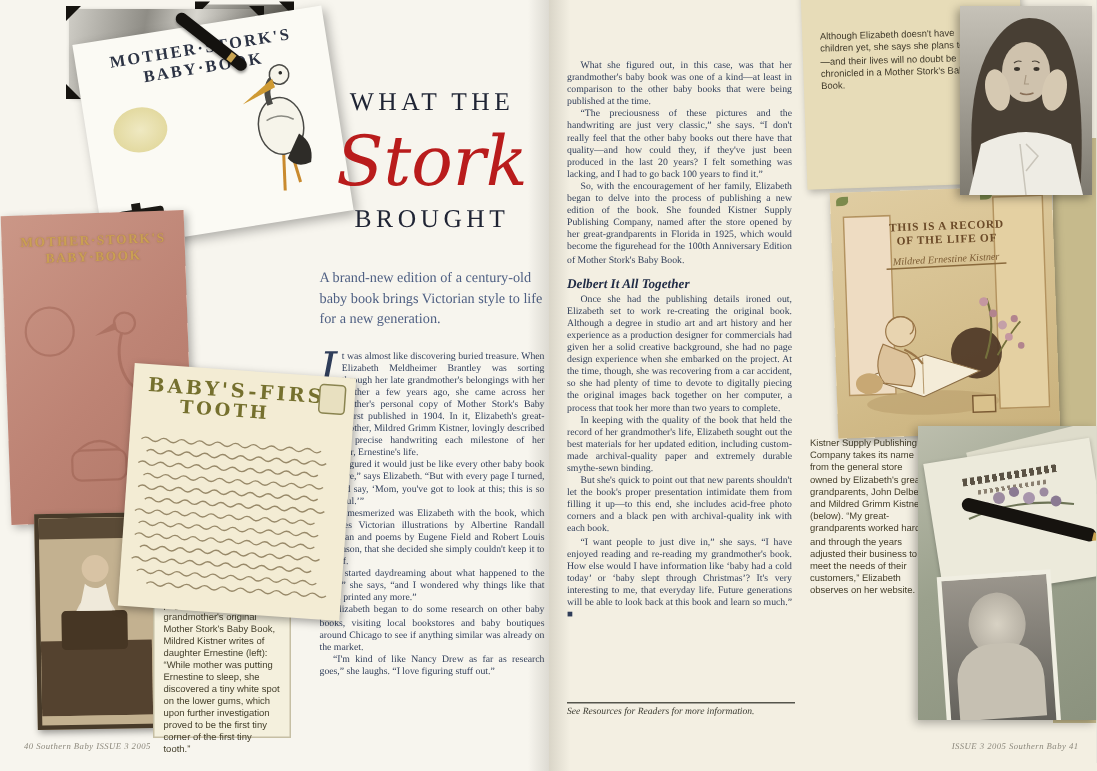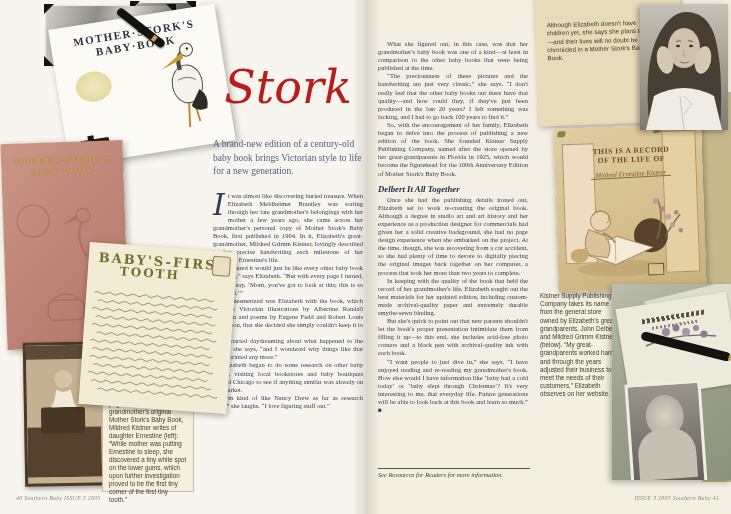--- a/index.html
+++ b/index.html
@@ -188,21 +188,23 @@
         <rect x="14" y="62" width="44" height="26" rx="3" fill="#463624"></rect>
         <path d="M24 62 q13 -26 26 0 z" fill="#e9e2d2"></path>
         <circle cx="37" cy="34" r="9" fill="#d8c3a4"></circle>
         <path d="M30 44 q7 6 14 0 l4 18 h-22 z" fill="#efe9da"></path>
       </svg>
     </div>
 
     <div id="tooth-caption">On the “Baby's First Tooth” page of Elizabeth's grandmother's original Mother Stork's Baby Book, Mildred Kistner writes of daughter Ernestine (left): “While mother was putting Ernestine to sleep, she discovered a tiny white spot on the lower gums, which upon further investigation proved to be the first tiny corner of the first tiny tooth.”</div>
 
     <div id="feature-col">
+      <div class="t-top">WHAT THE</div>
       <div class="t-script">Stork</div>
+      <div class="t-bottom">BROUGHT</div>
       <div class="deck">A brand-new edition of a century-old baby book brings Victorian style to life for a new generation.</div>
       <div class="bodycol">
         <p class="first"><span class="dropcap">I</span><span>t was almost like discovering buried treasure. When Elizabeth Meldheimer Brantley was sorting through her late grandmother's belongings with her mother a few years ago, she came across her grandmother's personal copy of Mother Stork's Baby Book, first published in 1904. In it, Elizabeth's great-grandmother, Mildred Grimm Kistner, lovingly described in her precise handwriting each milestone of her daughter, Ernestine's life.</span></p>
         <p>“I figured it would just be like every other baby book out there,” says Elizabeth. “But with every page I turned, I would say, ‘Mom, you've got to look at this; this is so beautiful.’”</p>
         <p>So mesmerized was Elizabeth with the book, which includes Victorian illustrations by Albertine Randall Wheelan and poems by Eugene Field and Robert Louis Stevenson, that she decided she simply couldn't keep it to herself.</p>
         <p>“I started daydreaming about what happened to the book,” she says, “and I wondered why things like that aren't printed any more.”</p>
         <p>Elizabeth began to do some research on other baby books, visiting local bookstores and baby boutiques around Chicago to see if anything similar was already on the market.</p>
         <p>“I'm kind of like Nancy Drew as far as research goes,” she laughs. “I love figuring stuff out.”</p>
       </div>
     </div>

